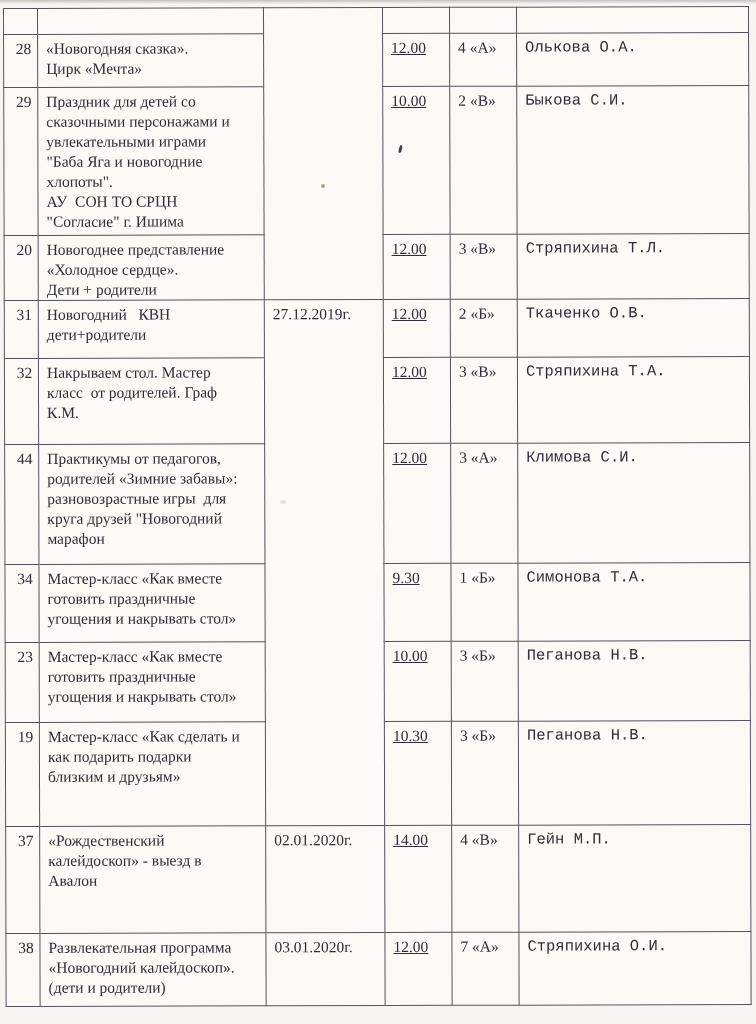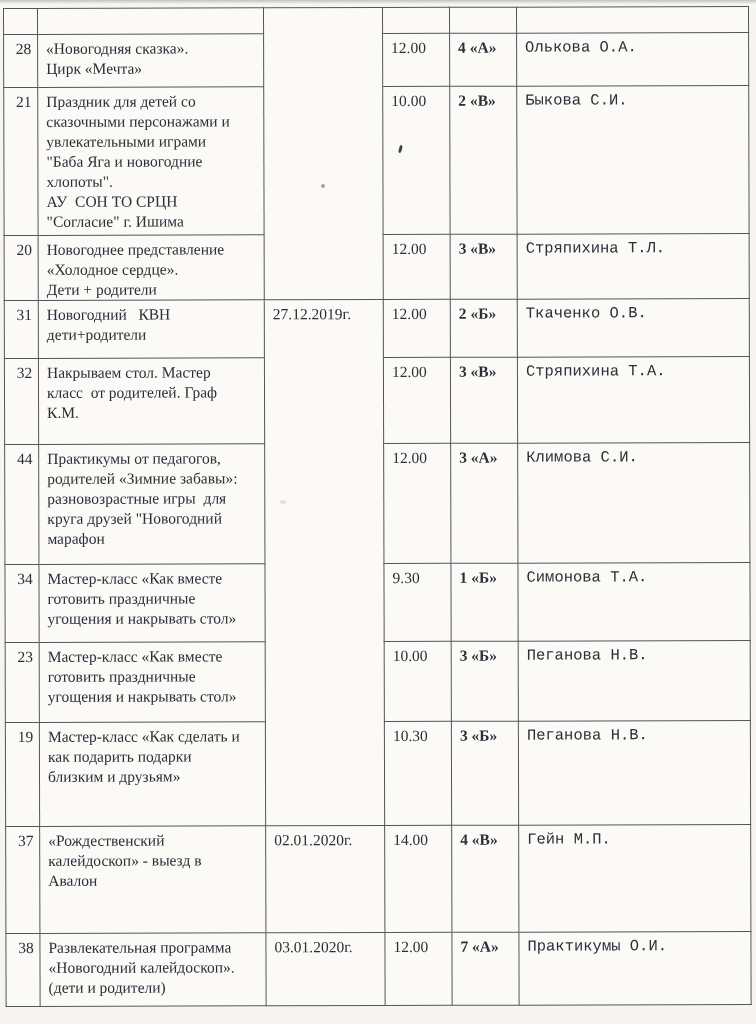--- a/index.html
+++ b/index.html
@@ -25,22 +25,22 @@
     border:1px solid #55545e;
     vertical-align:top;
     padding:4px 2px 0 8px;
     font-size:15.5px;line-height:20px;
     color:#2e2d38;
     white-space:pre-wrap;
     overflow:hidden;
   }
   td.c-num{text-align:center;padding-left:2px;padding-right:2px;border-radius:12px;}
   td.c-date{padding-left:12px;}
-  td.c-time{padding-left:9px;}
-  td.c-grade{padding-left:9px;font-weight:bold;}
+  td.c-time{padding-left:9px;text-decoration:underline;}
+  td.c-grade{padding-left:9px;}
   td.c-person{padding-left:11px;font-family:Liberation Mono, monospace;}
   tr.h-stub{height:26px}
   tr.h28{height:53px}
   tr.h29{height:148px}
   tr.h30{height:64px}
   tr.h31{height:58px}
   tr.h32{height:86px}
   tr.h33{height:120px}
   tr.h34{height:78px}
   tr.h35{height:80px}
@@ -91,21 +91,21 @@
   <tr class="h28">
     <td class="c-num">28</td>
     <td class="c-event">«Новогодняя сказка».
 Цирк «Мечта»</td>
     <td class="c-time">12.00</td>
     <td class="c-grade">4 «А»</td>
     <td class="c-person">Олькова О.А.</td>
   </tr>
 
   <tr class="h29">
-    <td class="c-num">21</td>
+    <td class="c-num">29</td>
     <td class="c-event">Праздник для детей со
 сказочными персонажами и
 увлекательными играми
 "Баба Яга и новогодние
 хлопоты".
 АУ  СОН ТО СРЦН
 "Согласие" г. Ишима</td>
     <td class="c-time">10.00</td>
     <td class="c-grade">2 «В»</td>
     <td class="c-person">Быкова С.И.</td>
@@ -195,21 +195,21 @@
   </tr>
 
   <tr class="h38">
     <td class="c-num">38</td>
     <td class="c-event">Развлекательная программа
 «Новогодний калейдоскоп».
 (дети и родители)</td>
     <td class="c-date">03.01.2020г.</td>
     <td class="c-time">12.00</td>
     <td class="c-grade">7 «А»</td>
-    <td class="c-person">Практикумы О.И.</td>
+    <td class="c-person">Стряпихина О.И.</td>
   </tr>
 </tbody>
     </table>
 </div>
 
 <div class="speck speck-comma"></div>
 <div class="speck speck-dot"></div>
 <div class="speck speck-faint"></div>
 
 </body></html>

